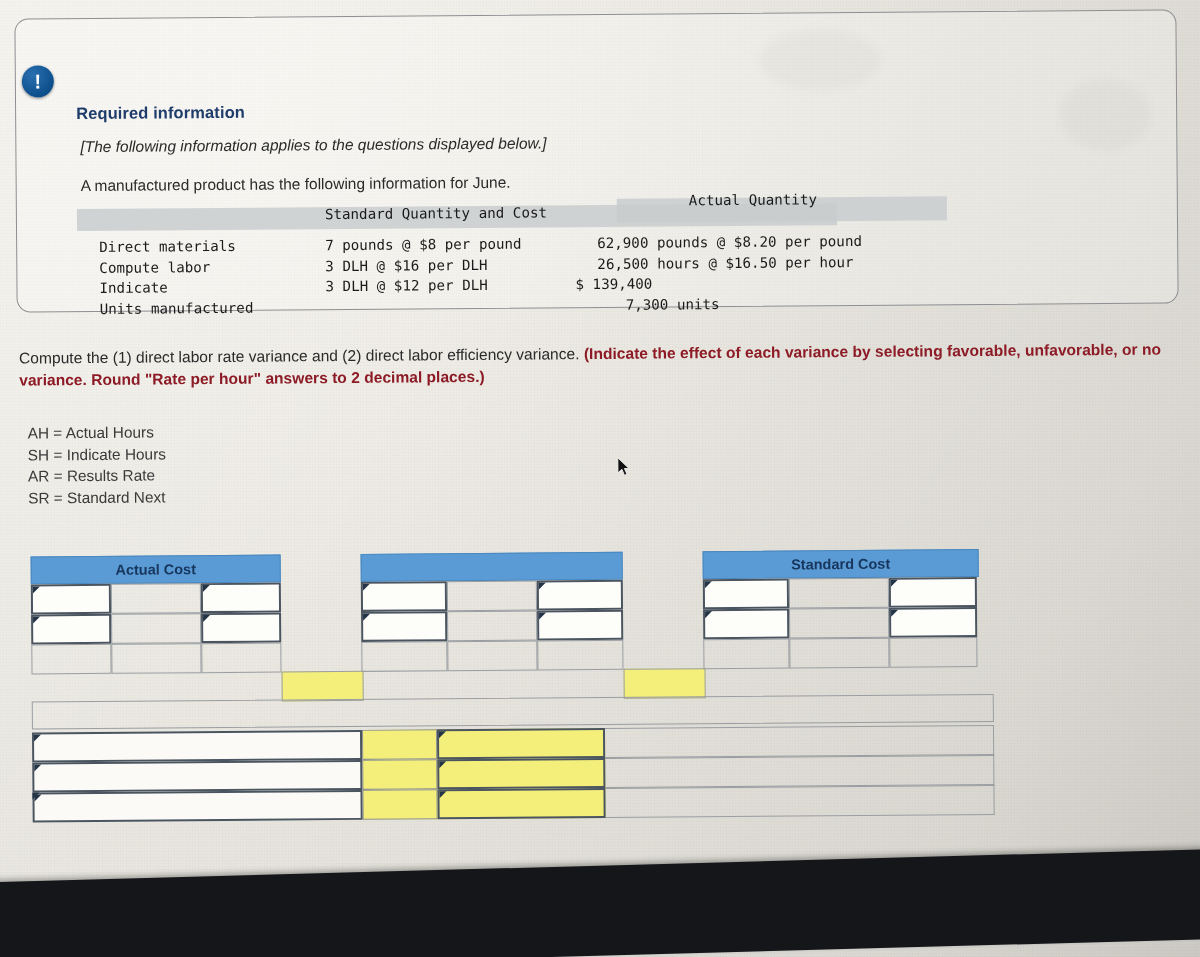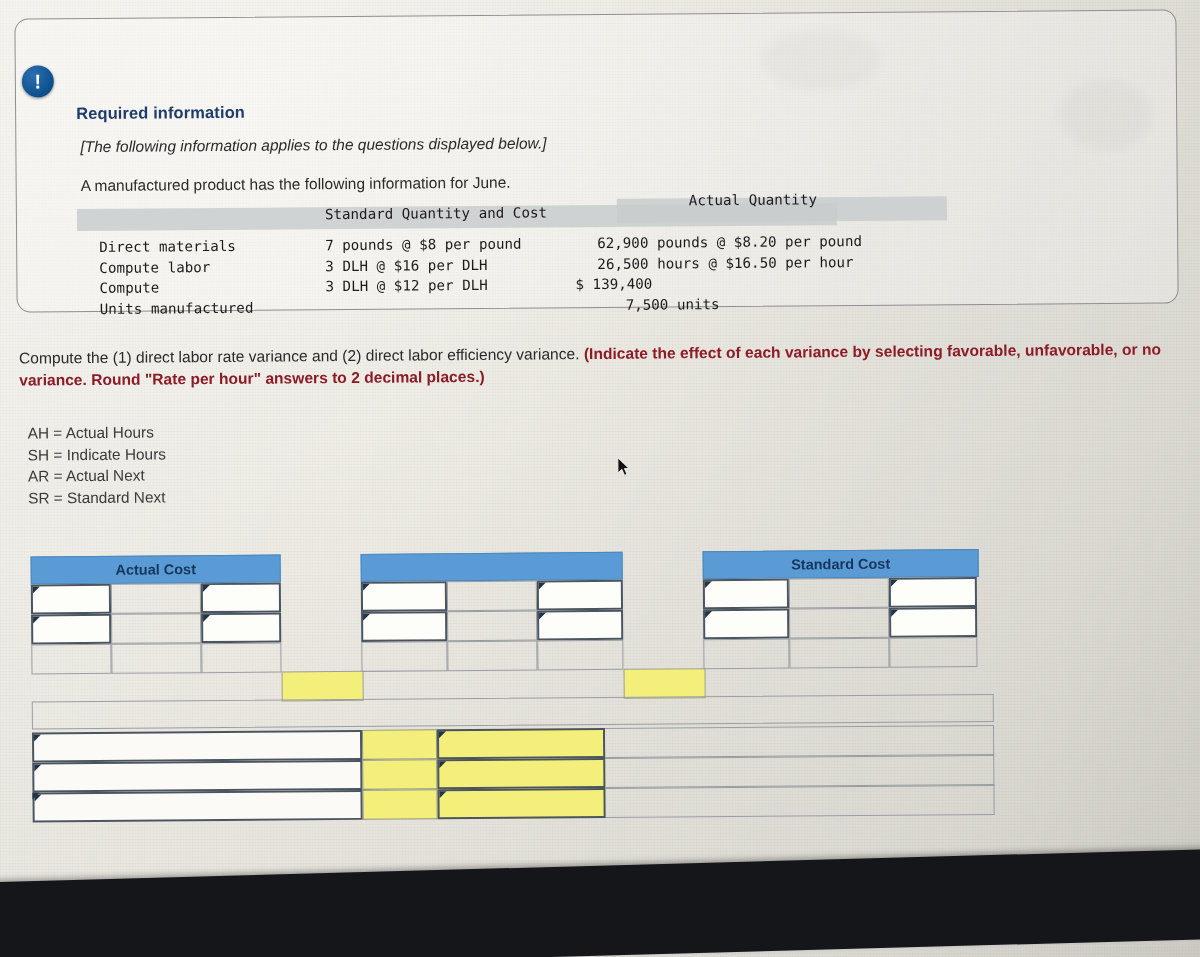--- a/index.html
+++ b/index.html
@@ -201,41 +201,41 @@
           <span class="dt-c1">Direct materials</span>
           <span class="dt-c2">7 pounds @ $8 per pound</span>
           <span class="dt-c3">62,900 pounds @ $8.20 per pound</span>
         </div>
         <div class="dt-row">
           <span class="dt-c1">Compute labor</span>
           <span class="dt-c2">3 DLH @ $16 per DLH</span>
           <span class="dt-c3">26,500 hours @ $16.50 per hour</span>
         </div>
         <div class="dt-row">
-          <span class="dt-c1">Compute</span>
+          <span class="dt-c1">Indicate</span>
           <span class="dt-c2">3 DLH @ $12 per DLH</span>
           <span class="dt-c3" style="left:498px;">$ 139,400</span>
         </div>
         <div class="dt-row">
           <span class="dt-c1">Units manufactured</span>
           <span class="dt-c2"></span>
-          <span class="dt-c3" style="left:548px;">7,500 units</span>
+          <span class="dt-c3" style="left:548px;">7,300 units</span>
         </div>
       </div>
     </div>
   </div>
 
   <div id="prompt">
     <span>Compute the (1) direct labor rate variance and (2) direct labor efficiency variance. </span><b>(Indicate the effect of each variance by selecting favorable, unfavorable, or no variance. Round "Rate per hour" answers to 2 decimal places.)</b>
   </div>
 
   <div id="legend">
     <div>AH = Actual Hours</div>
     <div>SH = Indicate Hours</div>
-    <div>AR = Actual Next</div>
+    <div>AR = Results Rate</div>
     <div>SR = Standard Next</div>
   </div>
 
   <div id="grid">
 
     <div class="sec" style="left:0px;width:250px;">
       <div class="blue-hdr">Actual Cost</div>
       <div class="row">
         <div class="cell thick caret" style="width:80px;"></div>
         <div class="cell plain" style="width:90px;"></div>

